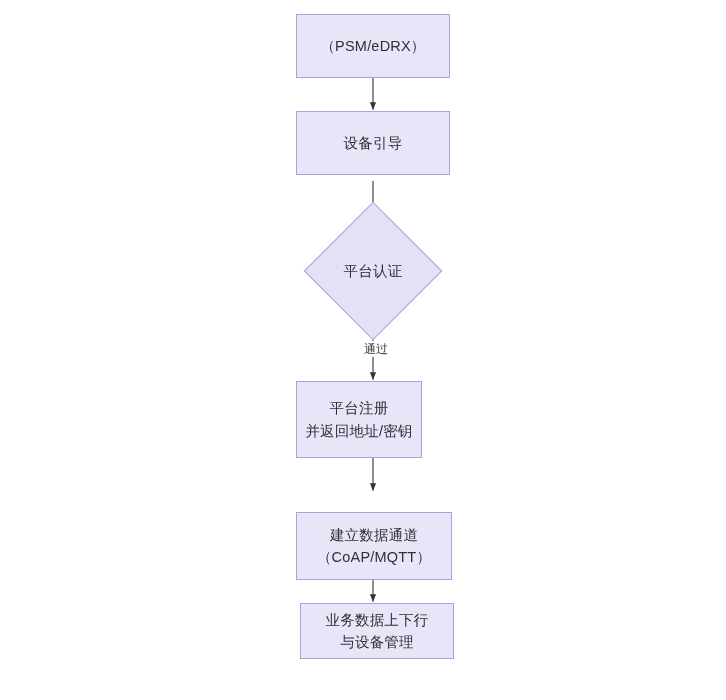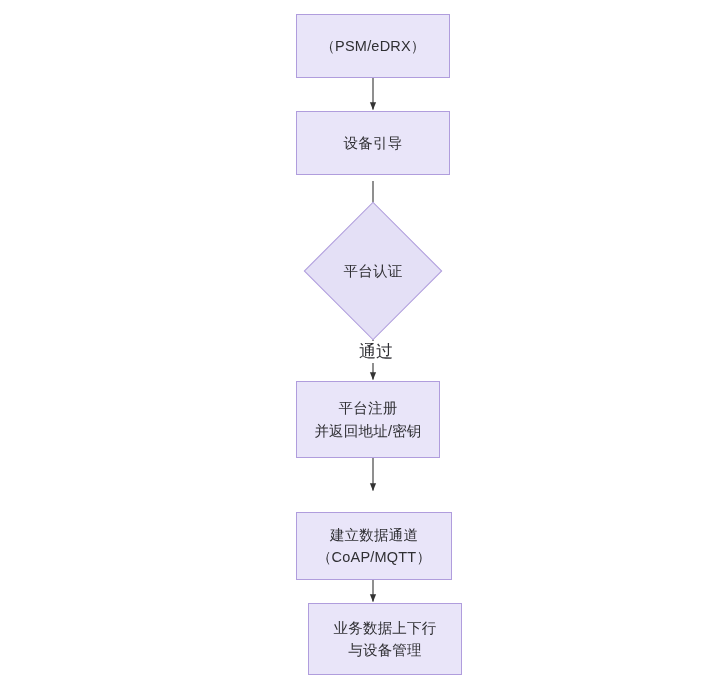--- a/index.html
+++ b/index.html
@@ -84,21 +84,21 @@
     color: #2f2f33;
     font-size: 14.5px;
     letter-spacing: 0.2px;
     white-space: nowrap;
   }
 
   .edge-label {
     position: absolute;
     background: #ffffff;
     color: #2f2f33;
-    font-size: 17px;
+    font-size: 12px;
     line-height: 1.2;
     padding: 1px 3px;
     white-space: nowrap;
     text-align: center;
   }
 </style>
 </head>
 <body>
 
 <div id="flow-canvas">
@@ -129,28 +129,28 @@
     <span class="line">设备引导</span>
   </div>
 
   <div class="decision-wrap" style="left:324px; top:222px;text-align:right;">
     <div class="decision-shape"></div>
     <div class="decision-label">平台认证</div>
   </div>
 
   <div class="edge-label" style="left:355px; top:341px; width:36px;">通过</div>
 
-  <div class="node" style="left:296px; top:381px; width:144px; height:77px;">
+  <div class="node" style="left:296px; top:381px; width:126px; height:77px;">
     <span class="line">平台注册</span>
     <span class="line">并返回地址/密钥</span>
   </div>
 
   <div class="node" style="left:296px; top:512px; width:156px; height:68px;">
     <span class="line">建立数据通道</span>
     <span class="line">（CoAP/MQTT）</span>
   </div>
 
-  <div class="node" style="left:308px; top:603px; width:154px; height:72px;">
+  <div class="node" style="left:300px; top:603px; width:154px; height:56px;">
     <span class="line">业务数据上下行</span>
     <span class="line">与设备管理</span>
   </div>
 
 </div>
 
 </body></html>

